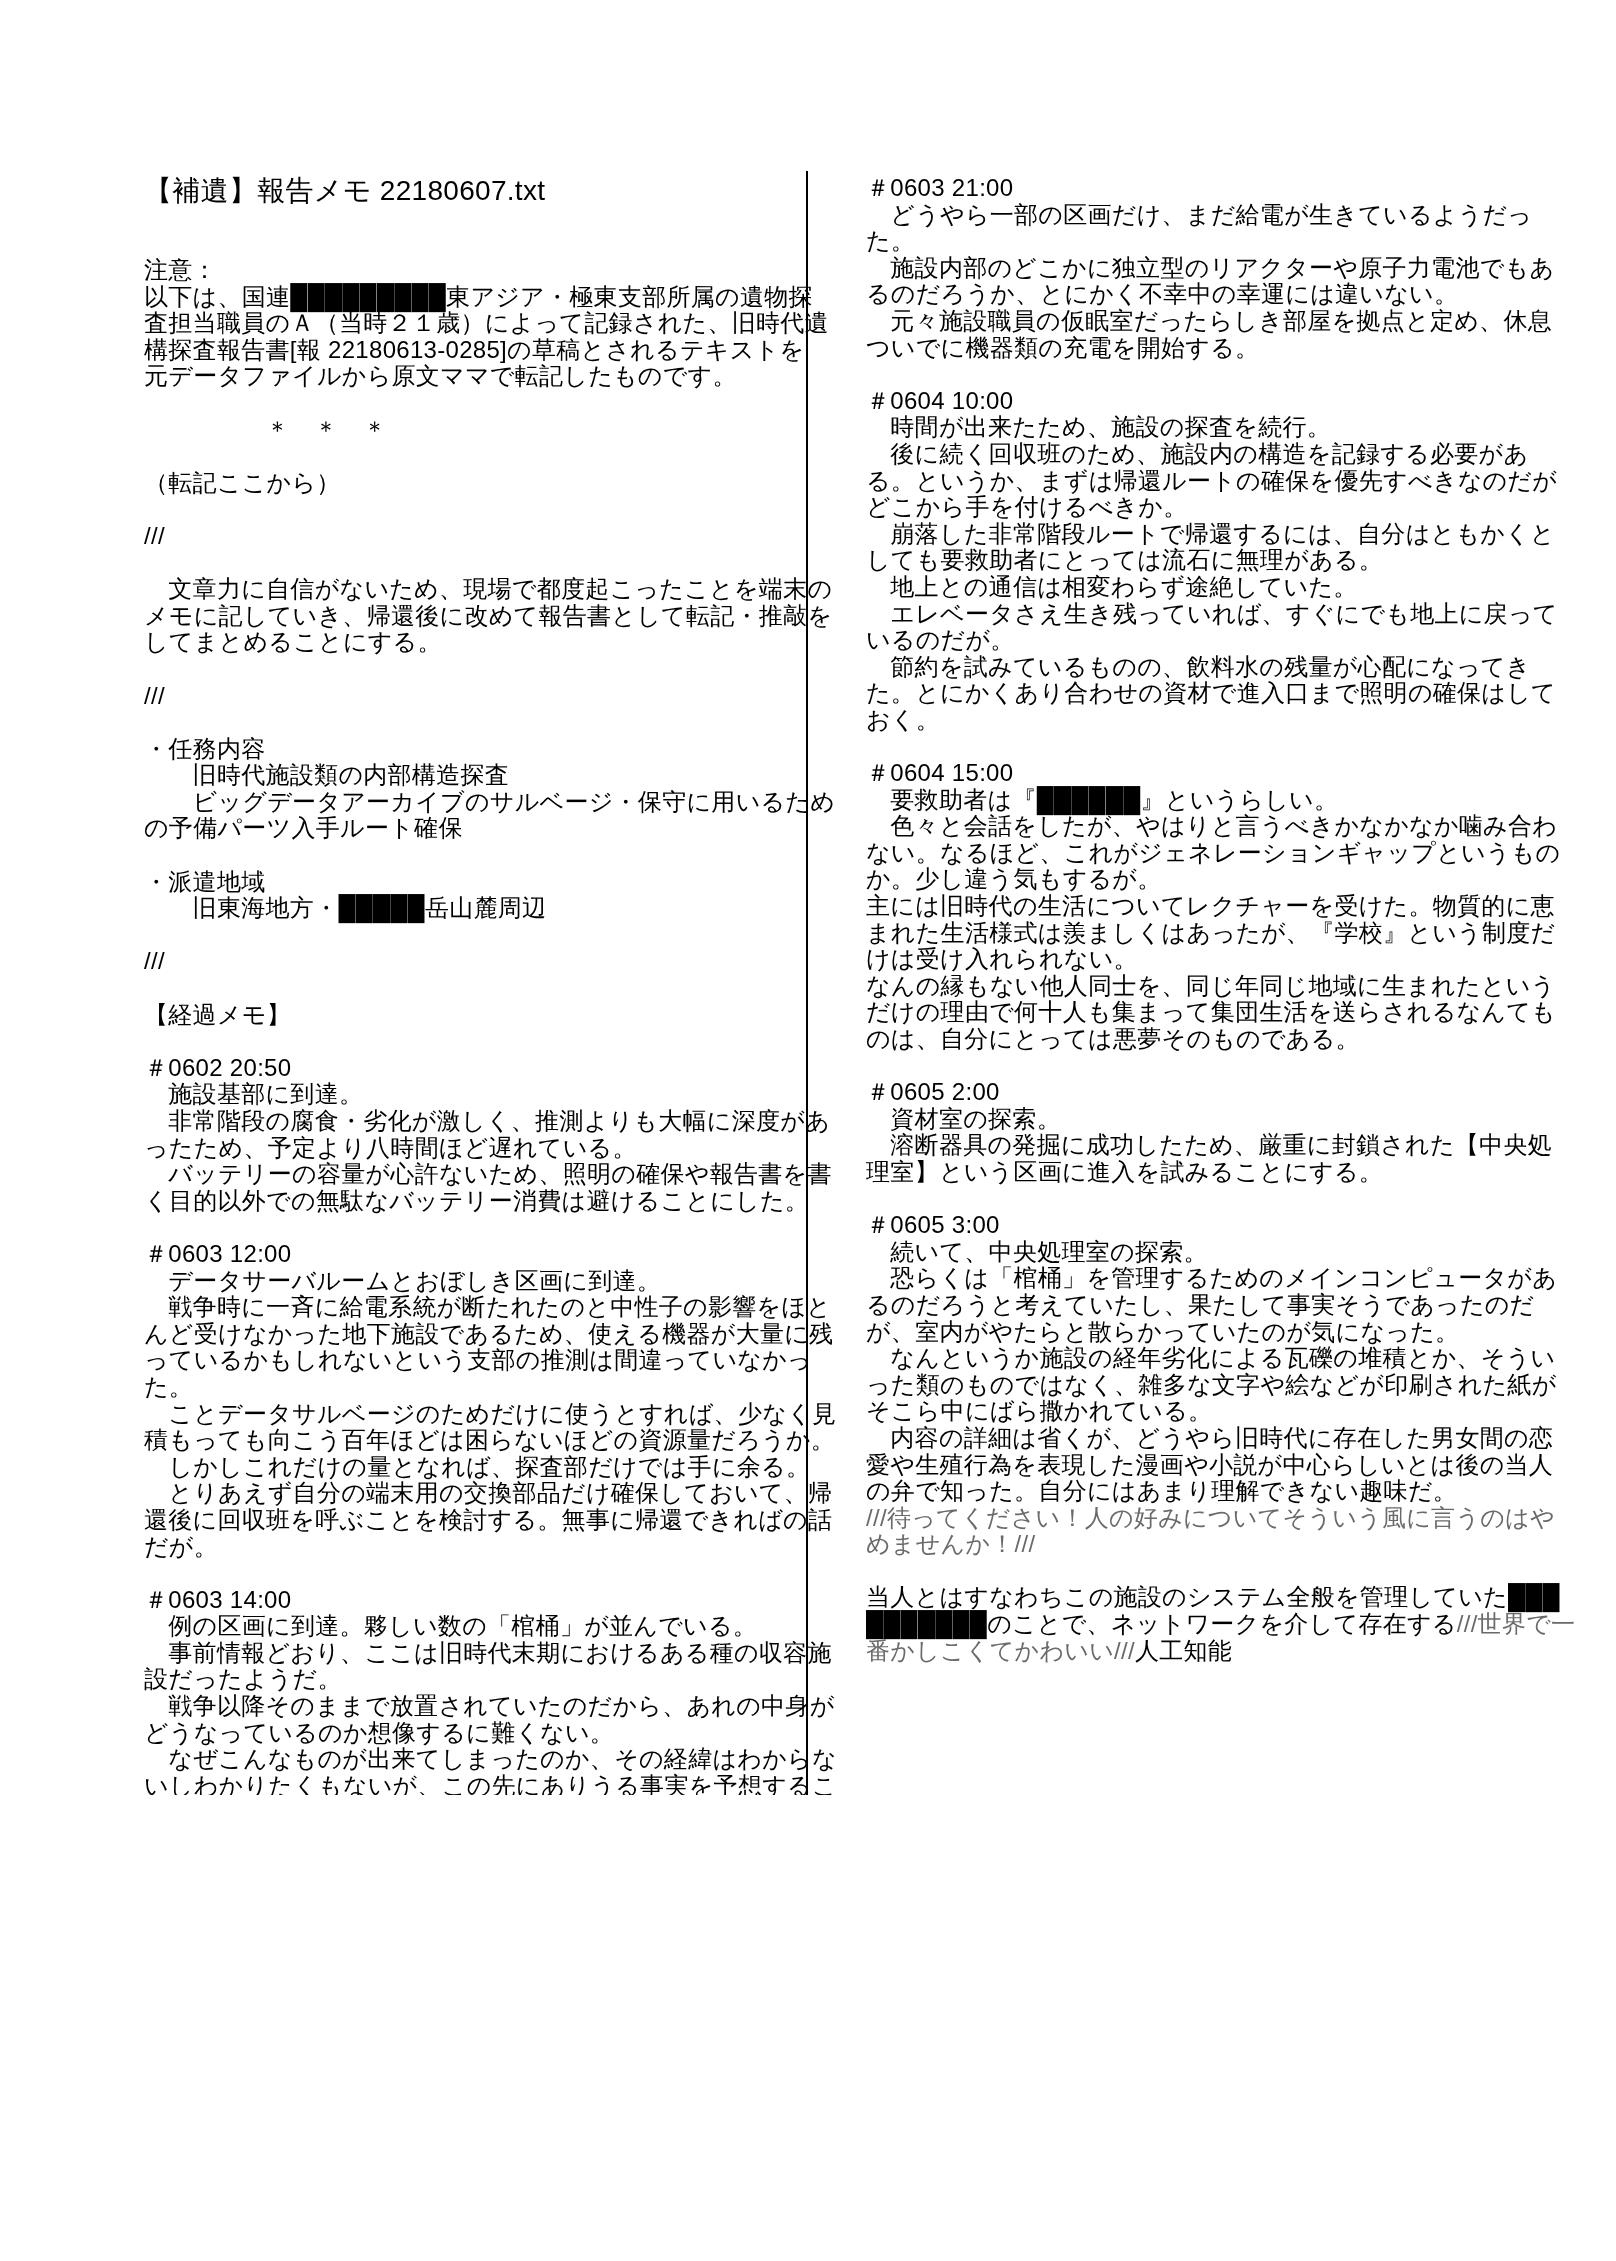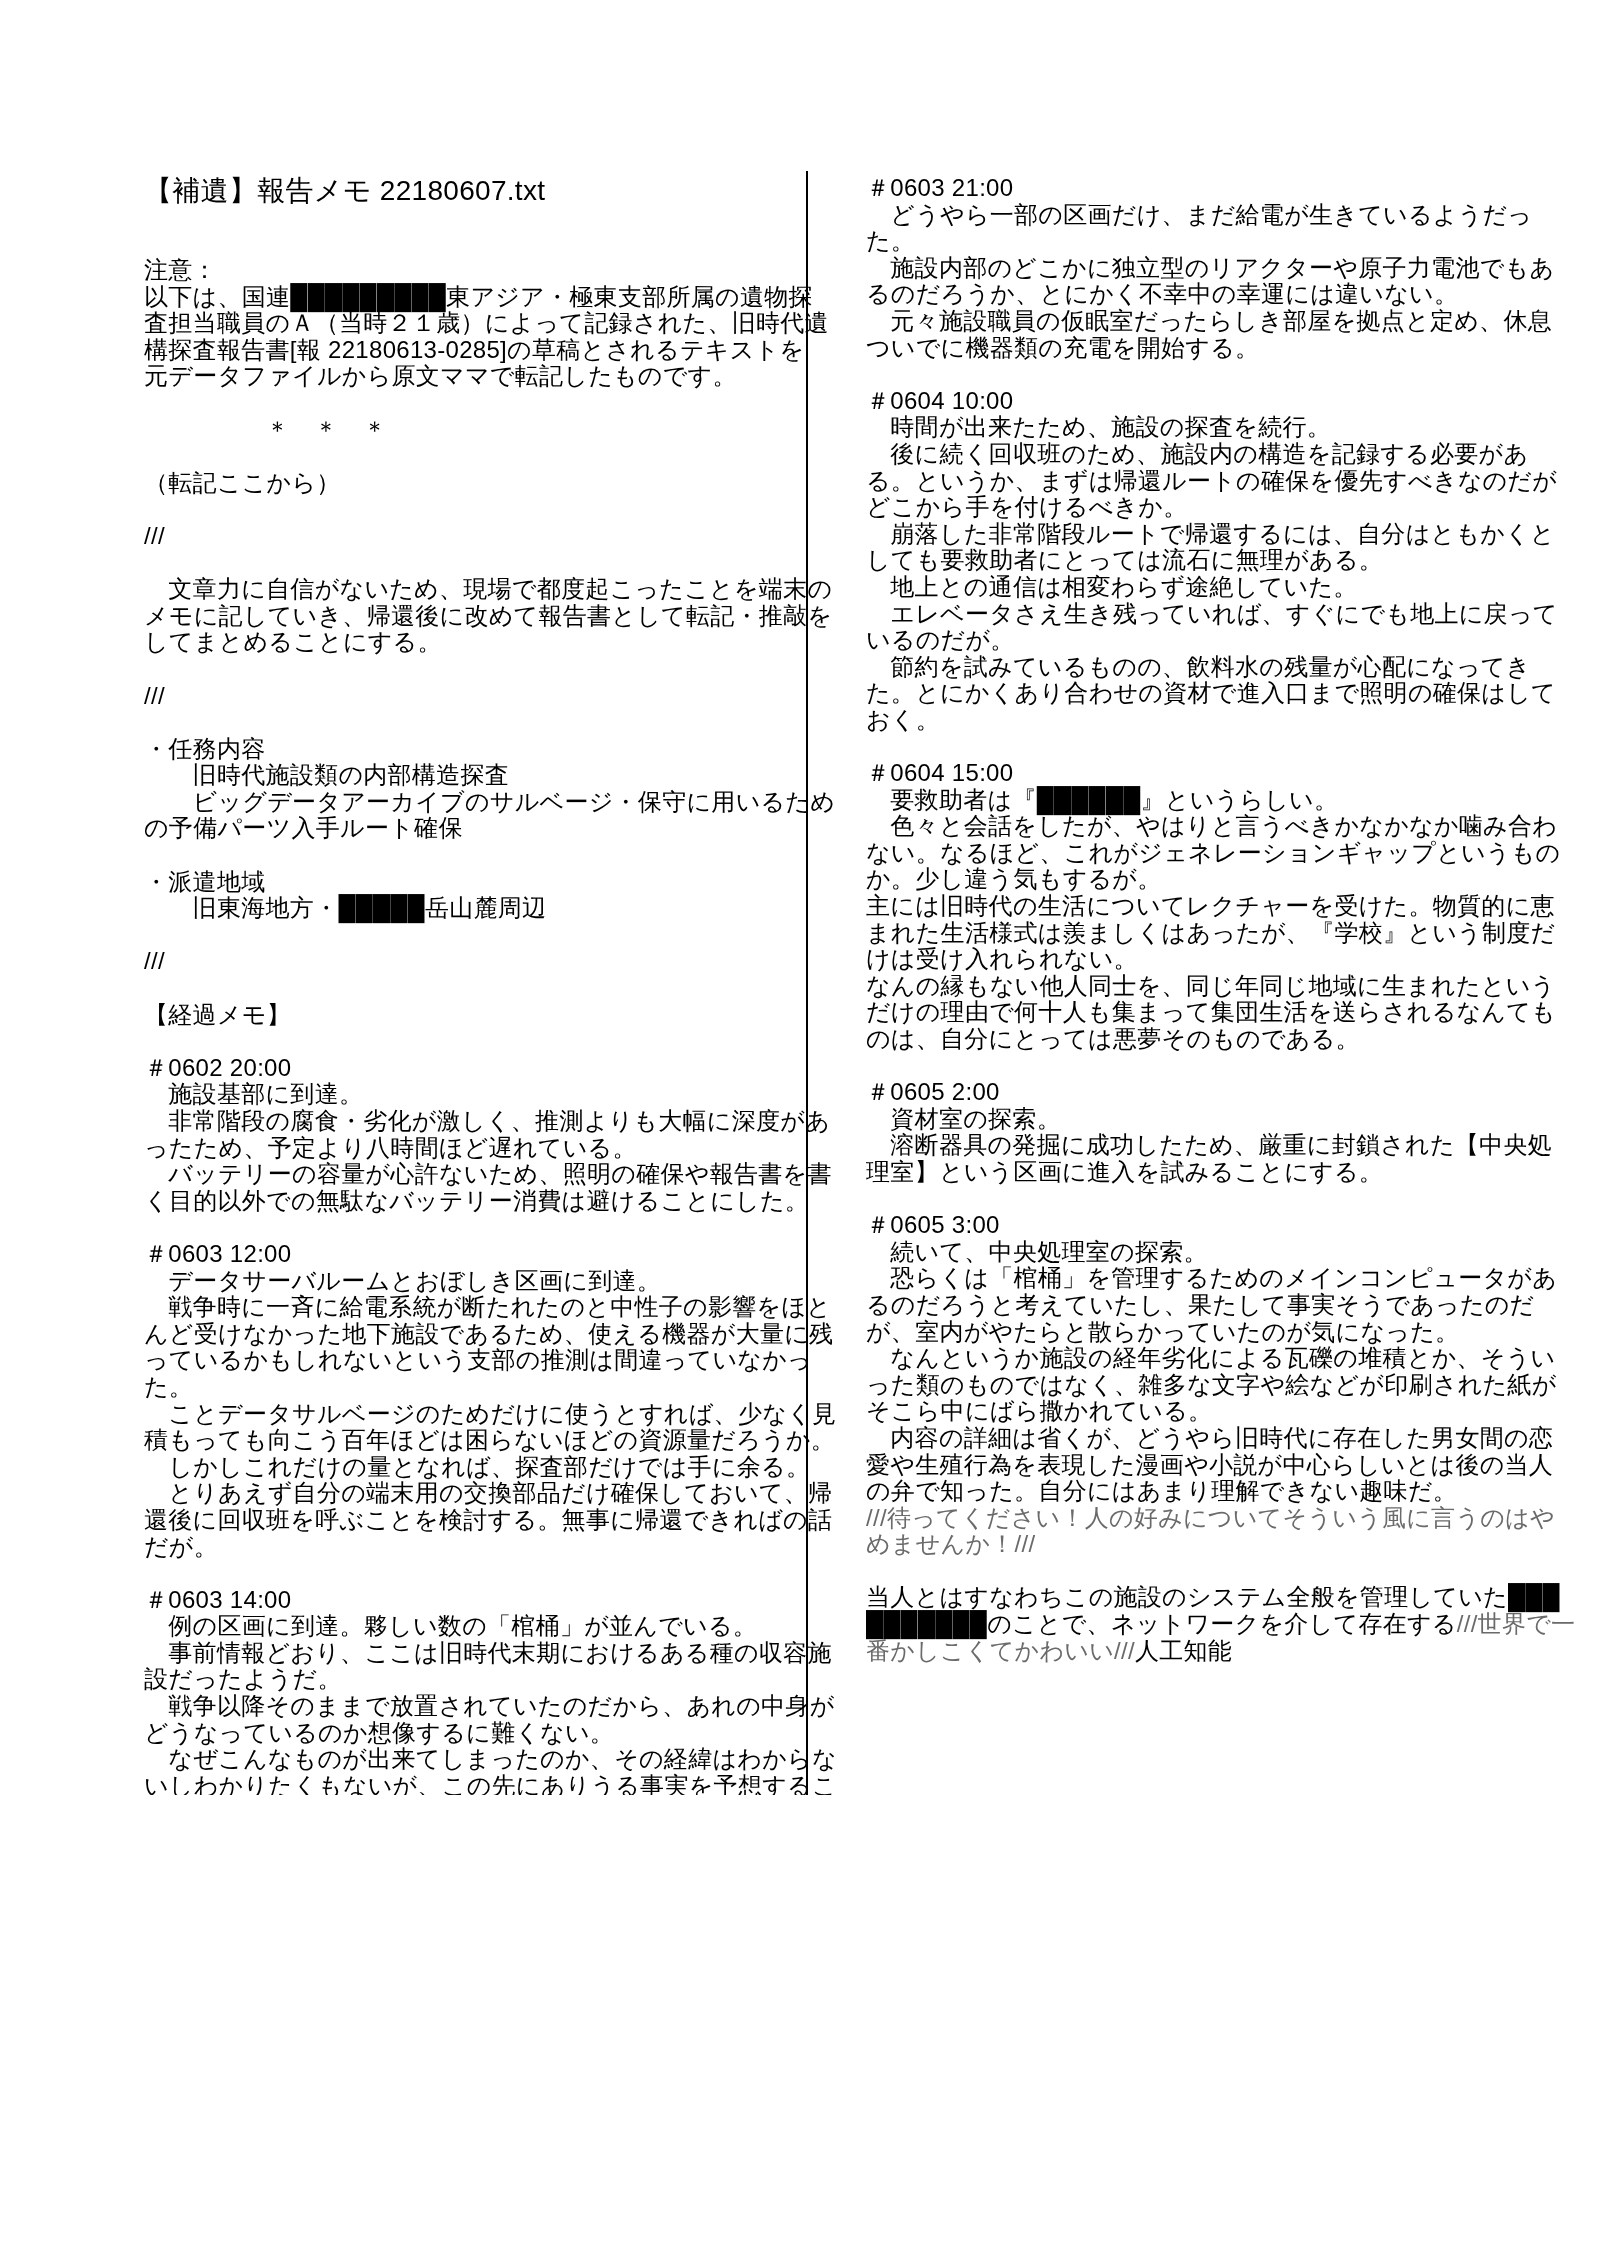--- a/index.html
+++ b/index.html
@@ -64,21 +64,21 @@
 してまとめることにする。</div>
     <div class="block">///</div>
     <div class="block">・任務内容
 　　旧時代施設類の内部構造探査
 　　ビッグデータアーカイブのサルベージ・保守に用いるため
 の予備パーツ入手ルート確保</div>
     <div class="block">・派遣地域
 　　旧東海地方・█████岳山麓周辺</div>
     <div class="block">///</div>
     <div class="block">【経過メモ】</div>
-    <div class="block">＃0602 20:00
+    <div class="block">＃0602 20:50
 　施設基部に到達。
 　非常階段の腐食・劣化が激しく、推測よりも大幅に深度があ
 ったため、予定より八時間ほど遅れている。
 　バッテリーの容量が心許ないため、照明の確保や報告書を書
 く目的以外での無駄なバッテリー消費は避けることにした。</div>
     <div class="block">＃0603 12:00
 　データサーバルームとおぼしき区画に到達。
 　戦争時に一斉に給電系統が断たれたのと中性子の影響をほと
 んど受けなかった地下施設であるため、使える機器が大量に残
 っているかもしれないという支部の推測は間違っていなかっ

